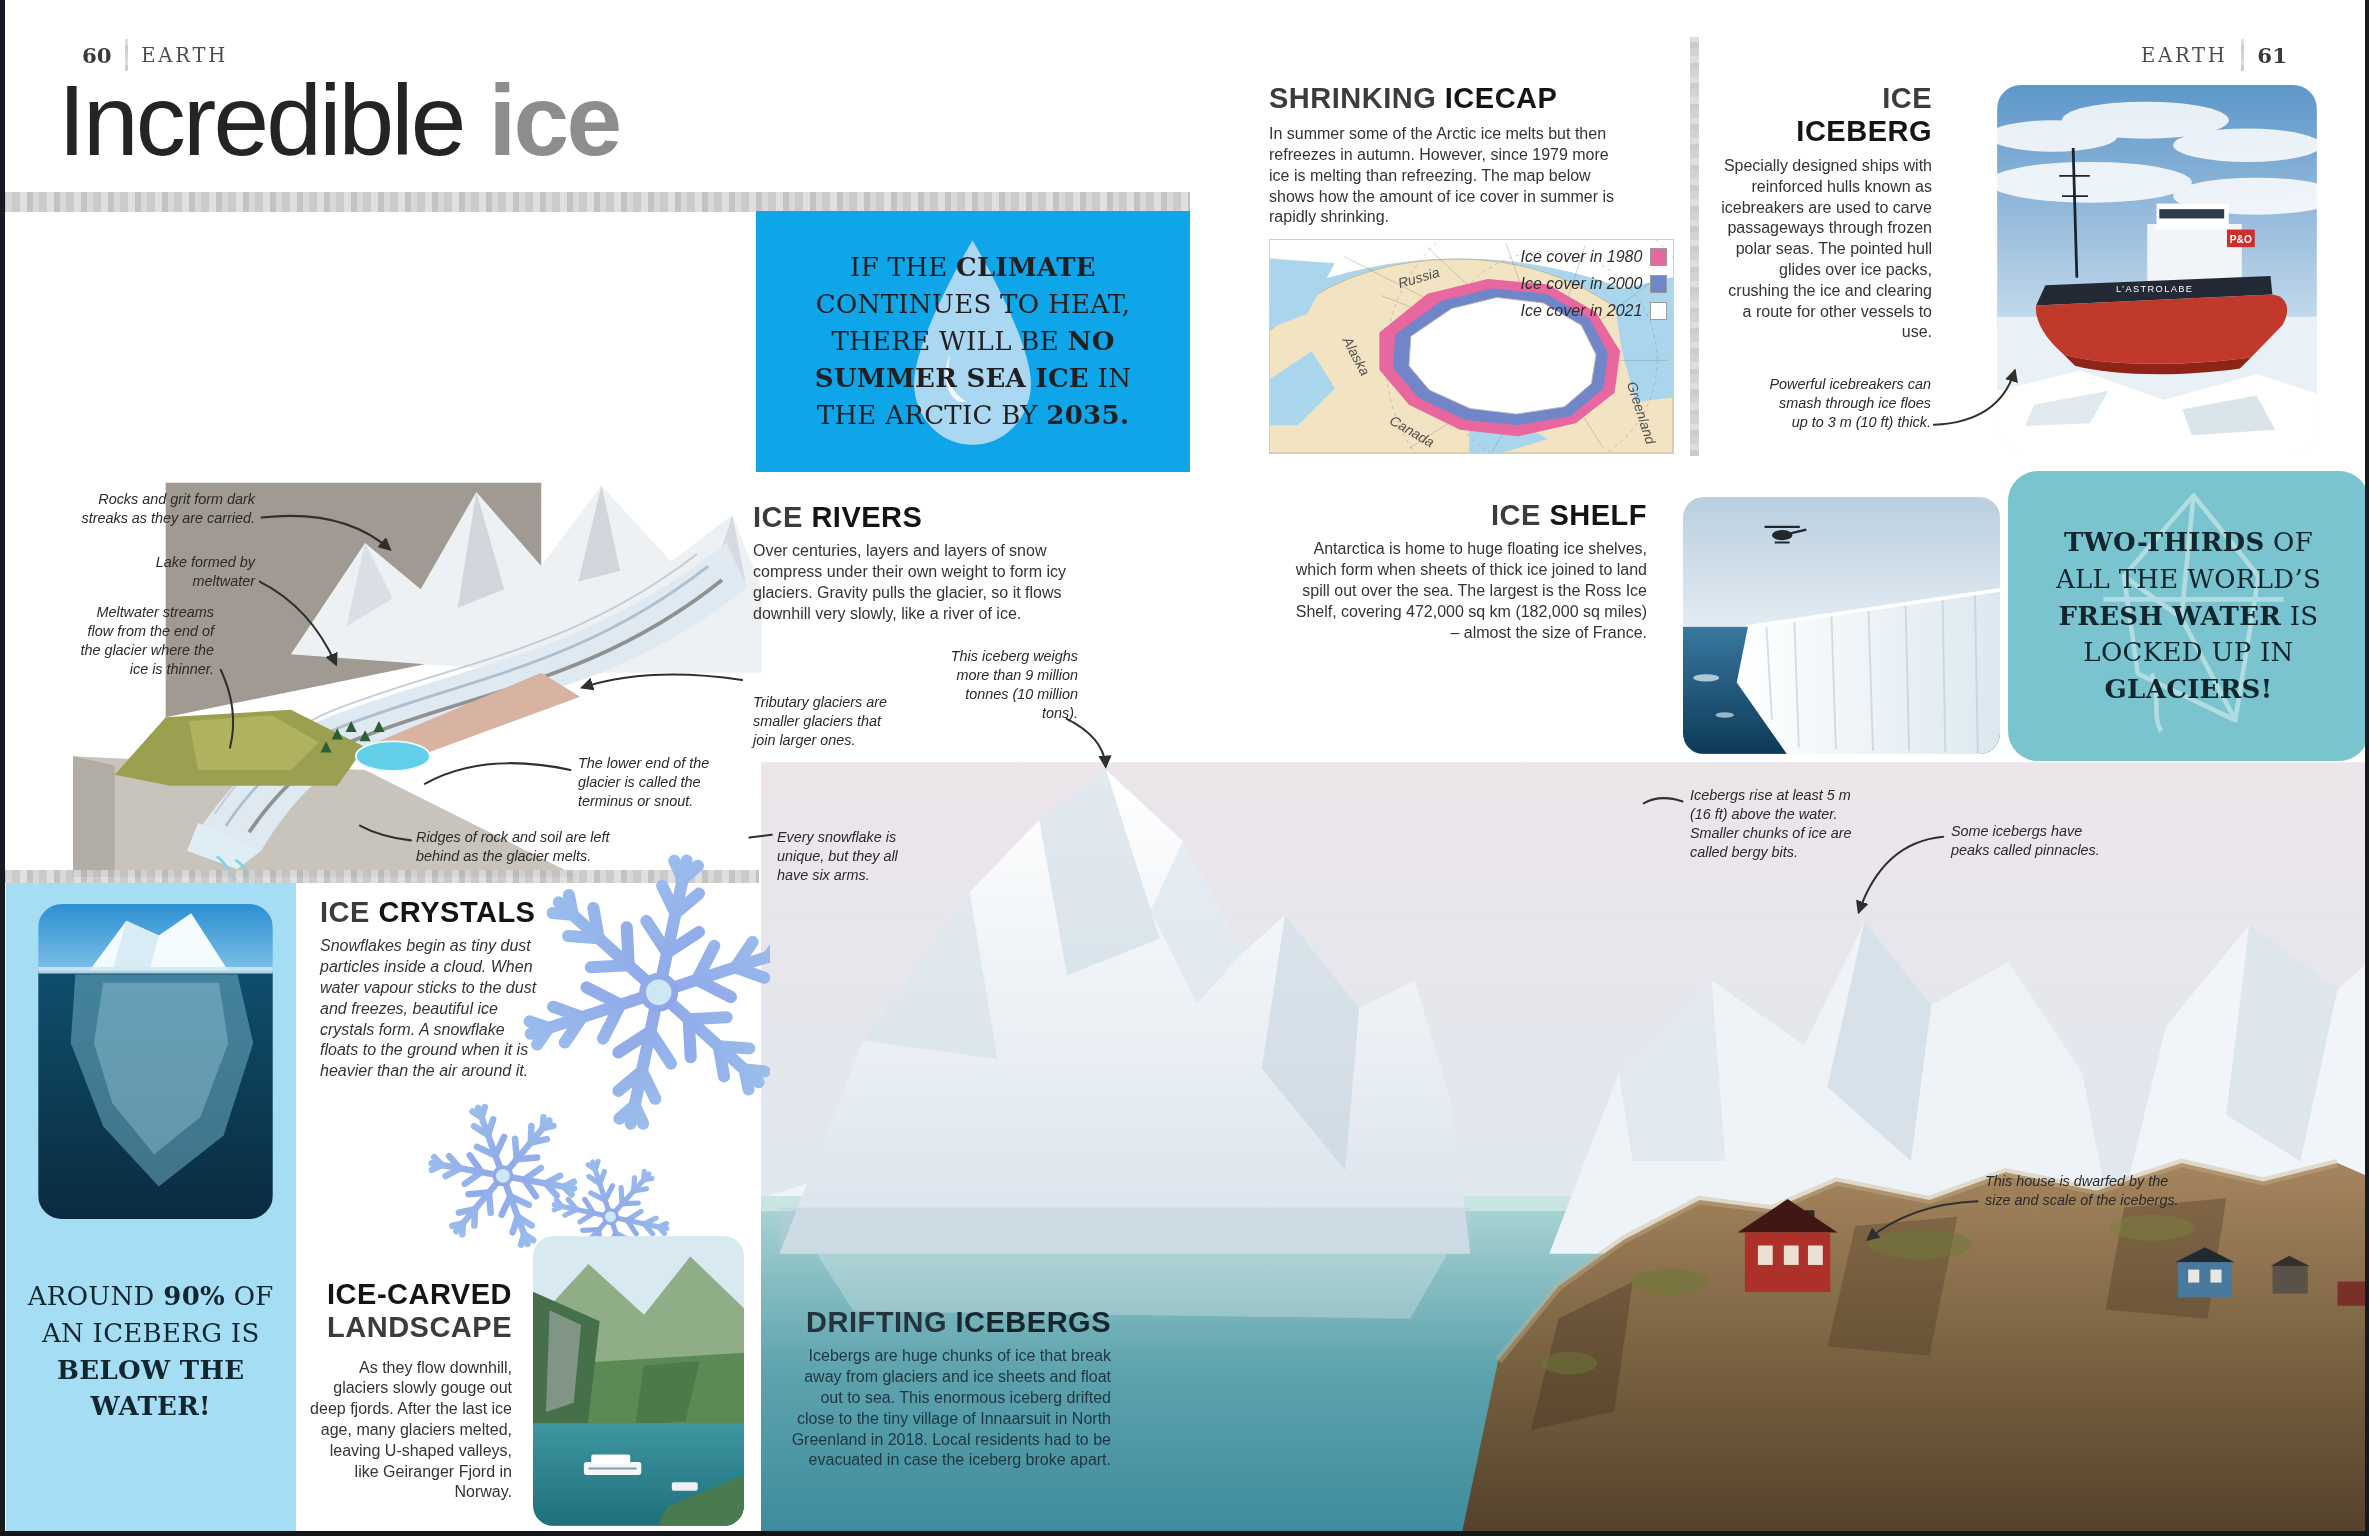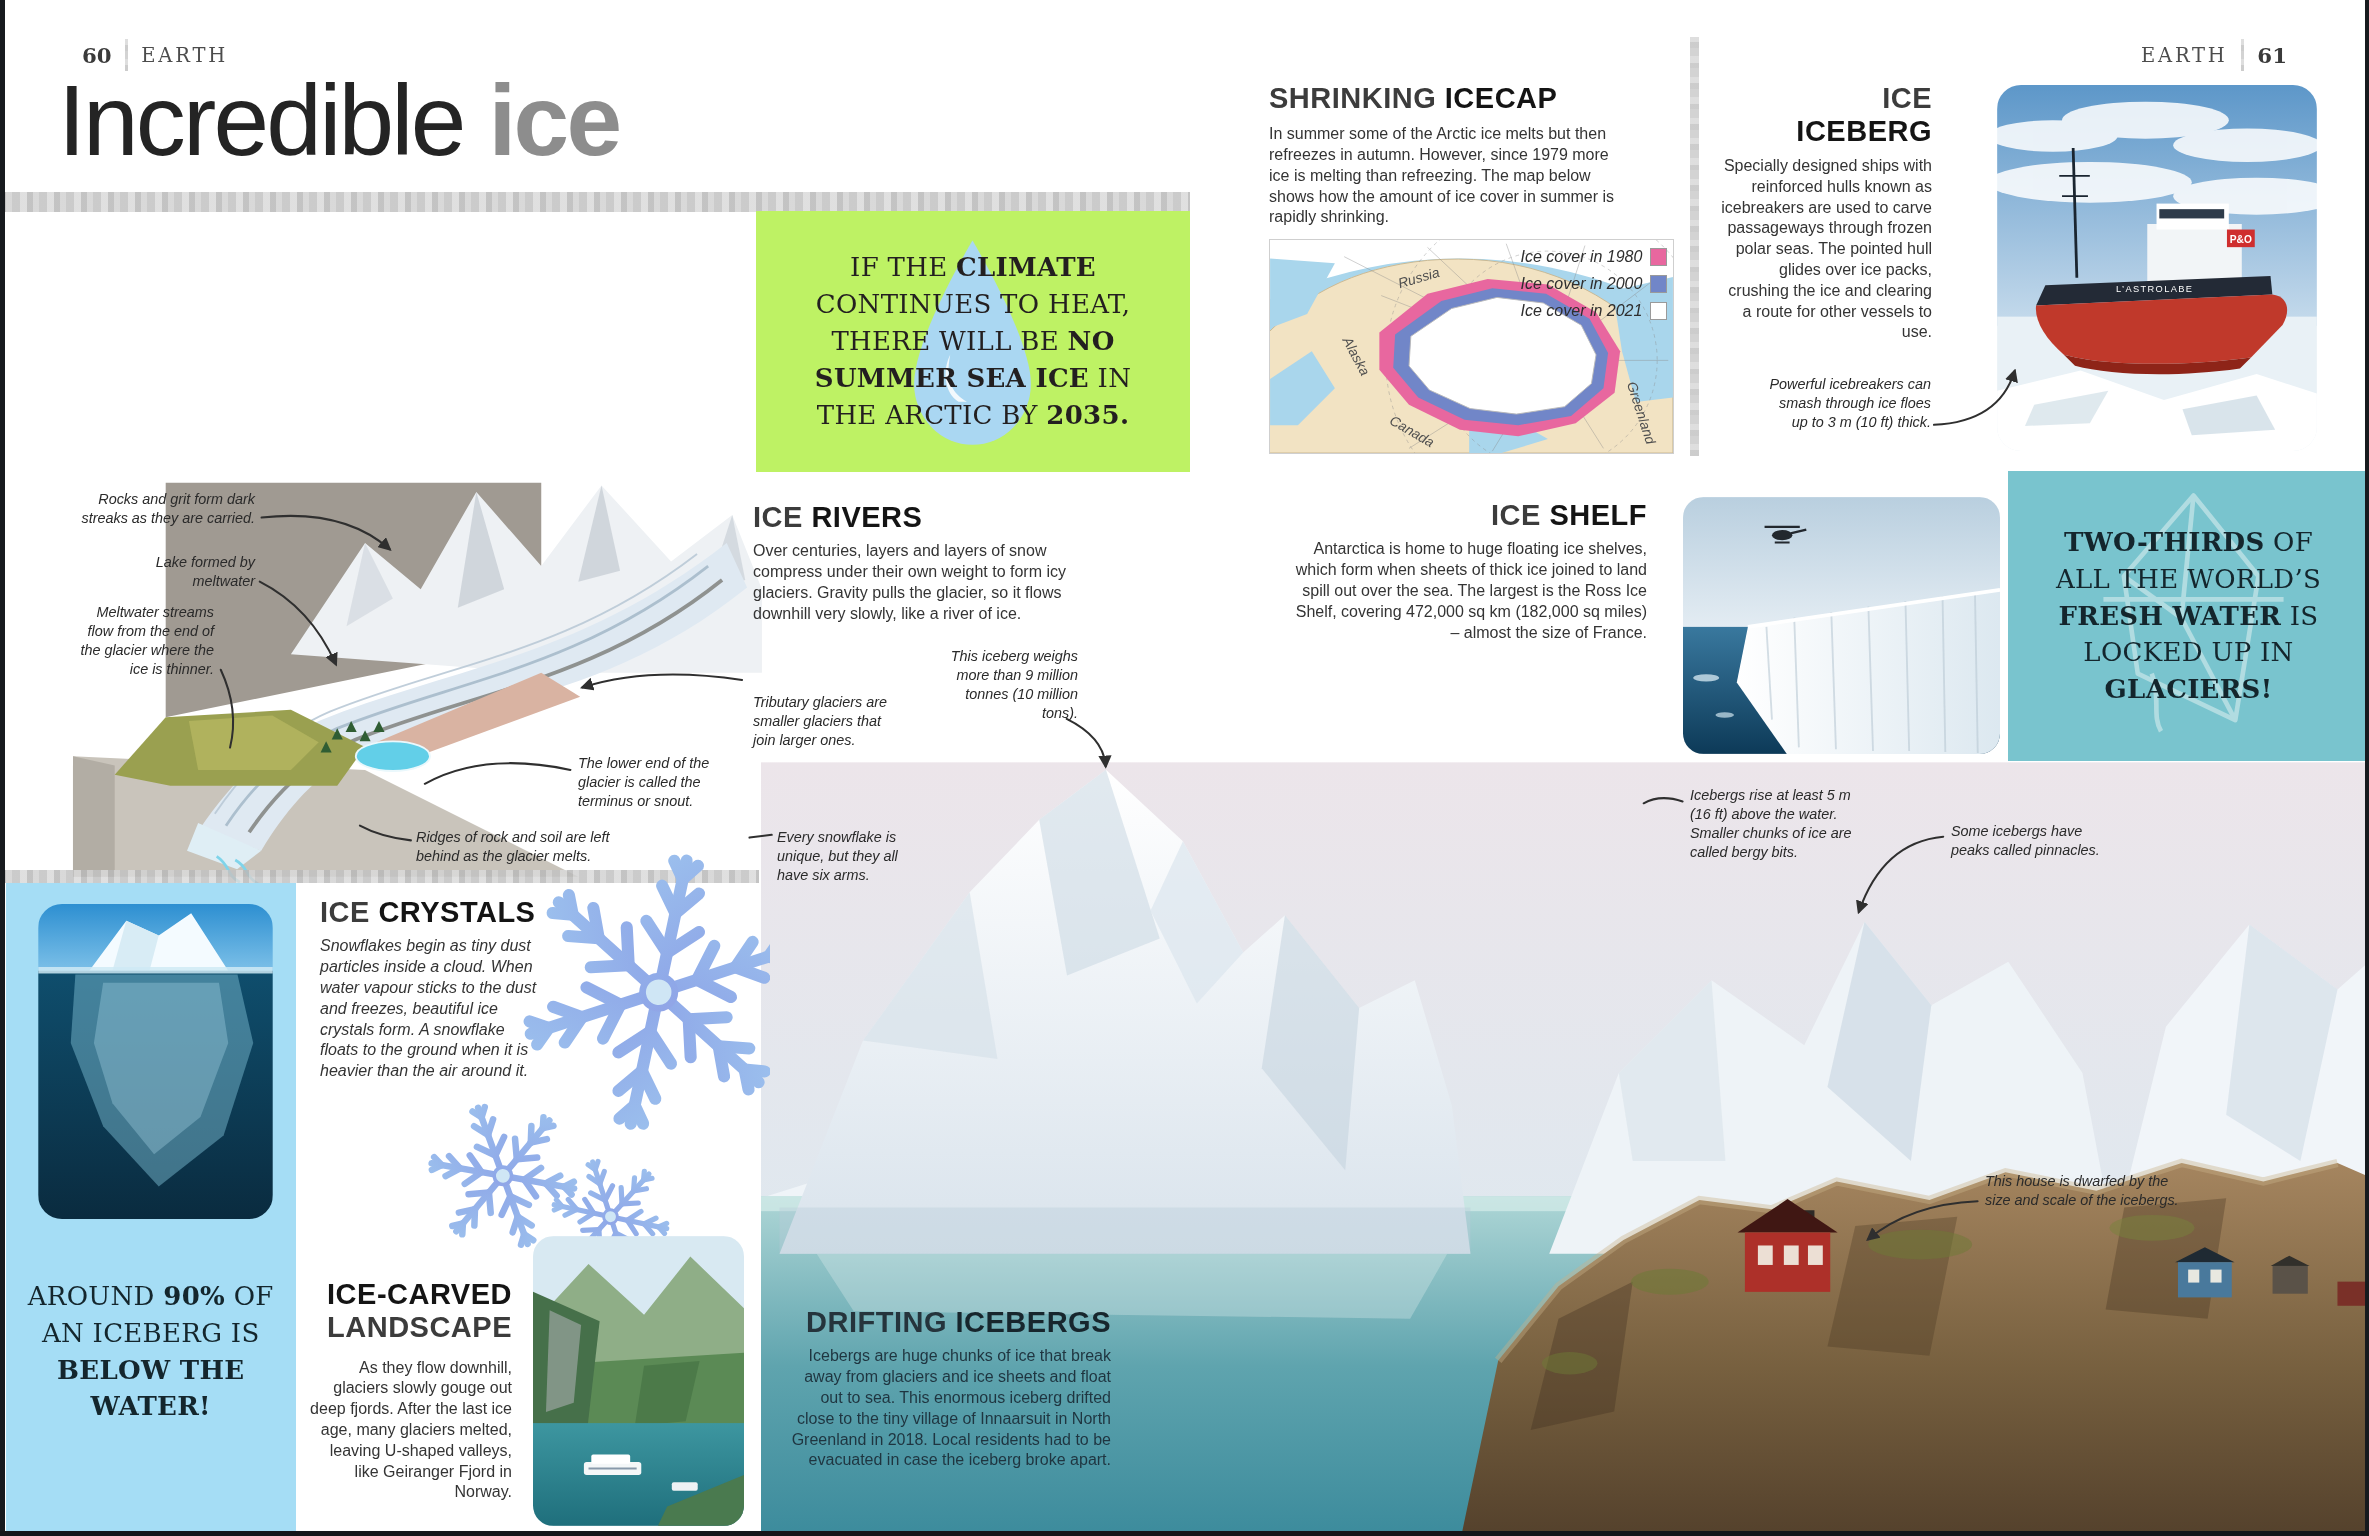--- a/index.html
+++ b/index.html
@@ -22,22 +22,22 @@
   .title { font-size:100px; letter-spacing:-2.8px; color:#242424; white-space:nowrap; }
   .title .accent { font-weight:700; color:#8d8d8d; }
   
   .grain-h { background:repeating-linear-gradient(90deg,#b9b9b9 0 5.6px,#d2d2d2 5.6px 12px,#c2c2c2 12px 20.4px,#dadada 20.4px 27px); opacity:.85; }
   .grain-v { background:repeating-linear-gradient(0deg,#c0c0c0 0 5.6px,#d6d6d6 5.6px 12px,#c8c8c8 12px 20.4px); opacity:.8; }
   .intro { font-size:25px; line-height:1.46; color:#2e2e2e; letter-spacing:0.2px; }
   
   .factbox { font-family:"DejaVu Serif", serif; text-align:center; display:flex; align-items:center; justify-content:center; }
   .factbox .inner { position:relative; z-index:2; font-size:26px; line-height:1.42; letter-spacing:0.3px; }
   .rich-bold { font-weight:700; }
-  .pinkbox { background:#bef264; color:#231f20;justify-content:center; }
-  .tealbox { background:#79c4ce; color:#14262d; }
+  .pinkbox { background:#0ea5e9; color:#231f20;justify-content:center; }
+  .tealbox { background:#79c4ce; color:#14262d;border-radius:30px; }
   .bluebox { background:#a5ddf5; color:#14262d; }
   
   .shead { font-size:29px; letter-spacing:0.5px; color:#161616; white-space:nowrap; }
   .shead .hl { font-weight:700; color:#3c3c3c; }
   .shead .hb { font-weight:700; color:#141414; }
   .body-text { font-size:16px; line-height:1.3; color:#343434; }
   .ann { font-style:italic; font-size:14.4px; line-height:1.33; color:#2a2a2a; }
   .ta-r { text-align:right; }
   .photo { border-radius:24px; overflow:hidden; }
   .photo svg { display:block; }

